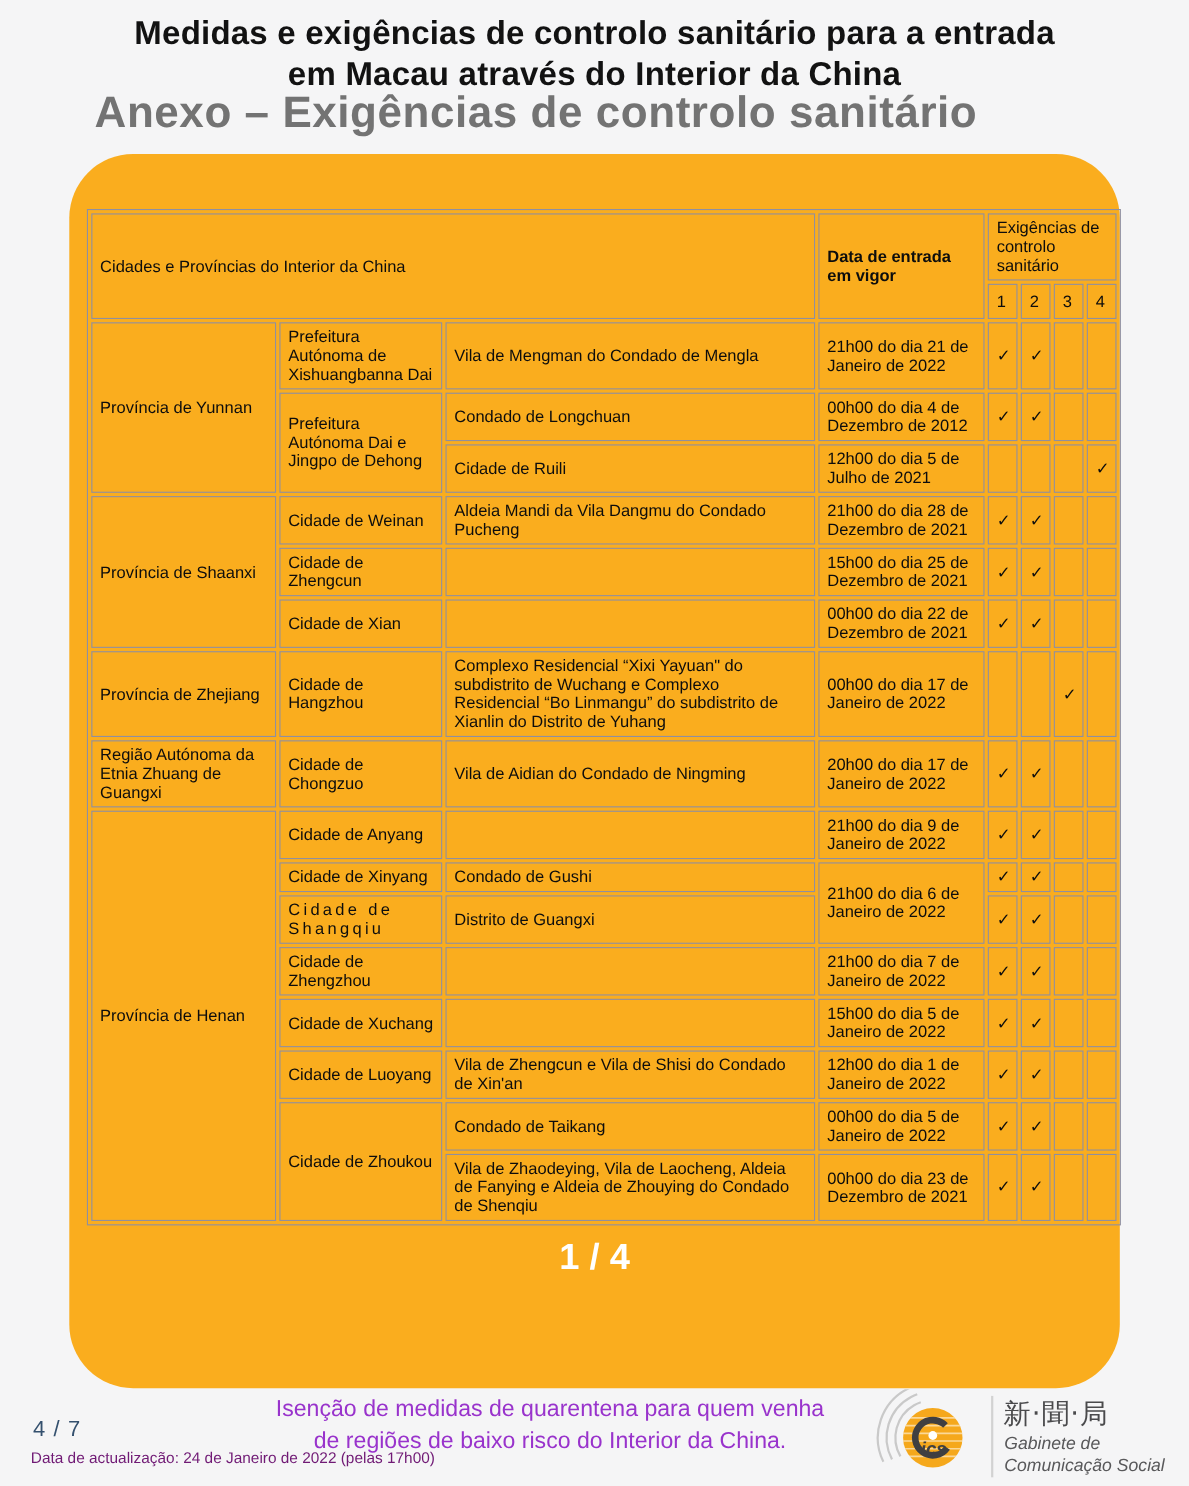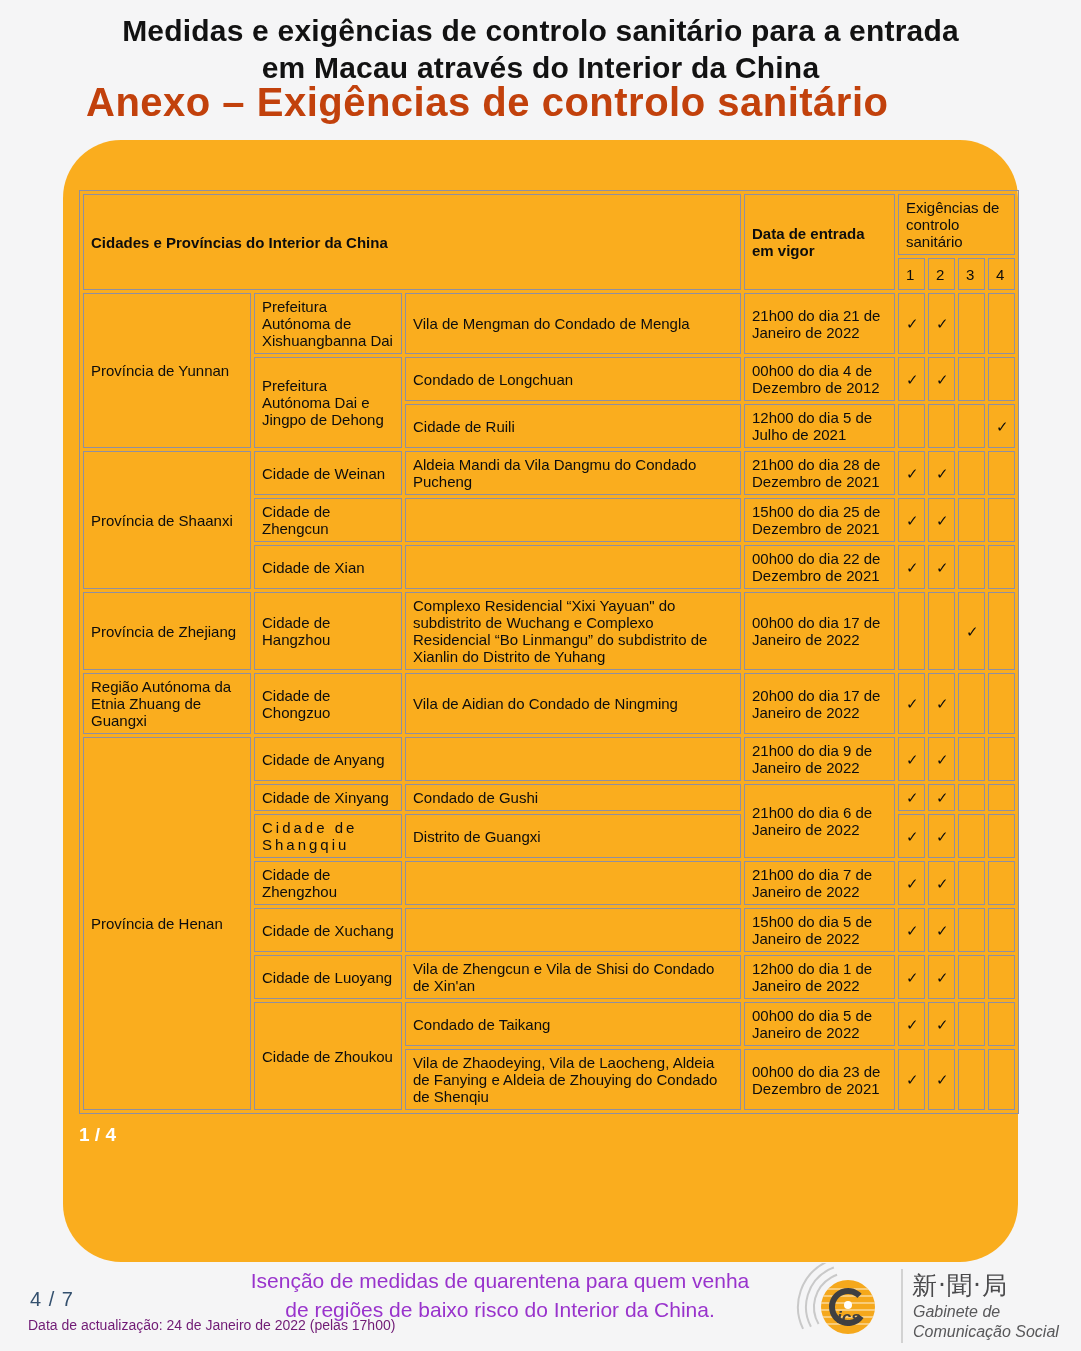--- a/index.html
+++ b/index.html
@@ -10,48 +10,48 @@
     font-family:"Liberation Sans",sans-serif;color:#111;
   }
   
   .main-title{
     position:absolute;top:12px;left:0;width:1081px;text-align:center;
     font-weight:bold;font-size:30px;line-height:37px;color:#121212;
     letter-spacing:.2px;
   }
   .sub-title{
     position:absolute;top:80px;left:86px;
-    font-weight:bold;font-size:40px;color:#c2410c;letter-spacing:.5px;
+    font-weight:bold;font-size:40px;color:#737373;letter-spacing:.5px;
   }
   
   .panel{
     position:absolute;left:63px;top:140px;width:955px;height:1122px;
     background:#FAAD1E;border-radius:58px;
   }
   table.req{
     border-collapse:separate;border-spacing:3px;
     border:1px solid #8f8fa0;
     margin:50px 0 0 16px;width:929px;table-layout:fixed;
   }
   table.req th,table.req td{
     border:1px solid #8f8fa0;background:#FAAD1E;
     font-size:15px;line-height:17px;padding:4px 7px;
     vertical-align:middle;text-align:left;color:#0d0d0d;
     word-wrap:break-word;
   }
-  th.h-cities{ text-align:center;font-size:16px;font-weight:bold;height:56px;margin-top:36px;}
+  th.h-cities{ text-align:center;font-size:16px;font-weight:normal;height:56px;margin-top:36px;}
   th.h-date  { text-align:center;font-size:16px;font-weight:bold;line-height:19px;}
   th.h-req   { text-align:center;font-size:11.5px;font-weight:normal;line-height:13px;padding:3px 1px;height:30px;}
   th.h-num   { text-align:center;font-size:15px;font-weight:normal;height:22px;padding:1px;}
   td.chk{ text-align:center;padding:2px 1px;font-size:15px;}
   td.justify{ text-align:justify; }
   td.spread{ letter-spacing:3px; text-align:justify; }
   .page-ind{
-    width:929px;margin:10px 0 0 16px;text-align:left;
-    font-weight:bold;font-size:19px;color:#ffffff;padding-right:6px;box-sizing:border-box;
+    width:929px;margin:10px 0 0 16px;text-align:center;
+    font-weight:bold;font-size:33px;color:#ffffff;padding-right:6px;box-sizing:border-box;
   }
   
   .pg-num{
     position:absolute;left:30px;top:1288px;
     font-size:20px;color:#34506e;letter-spacing:1px;
   }
   .exemption{
     position:absolute;left:170px;top:1266px;width:660px;text-align:center;
     font-weight:normal;font-size:21px;line-height:29px;color:#9933cc;
   }

